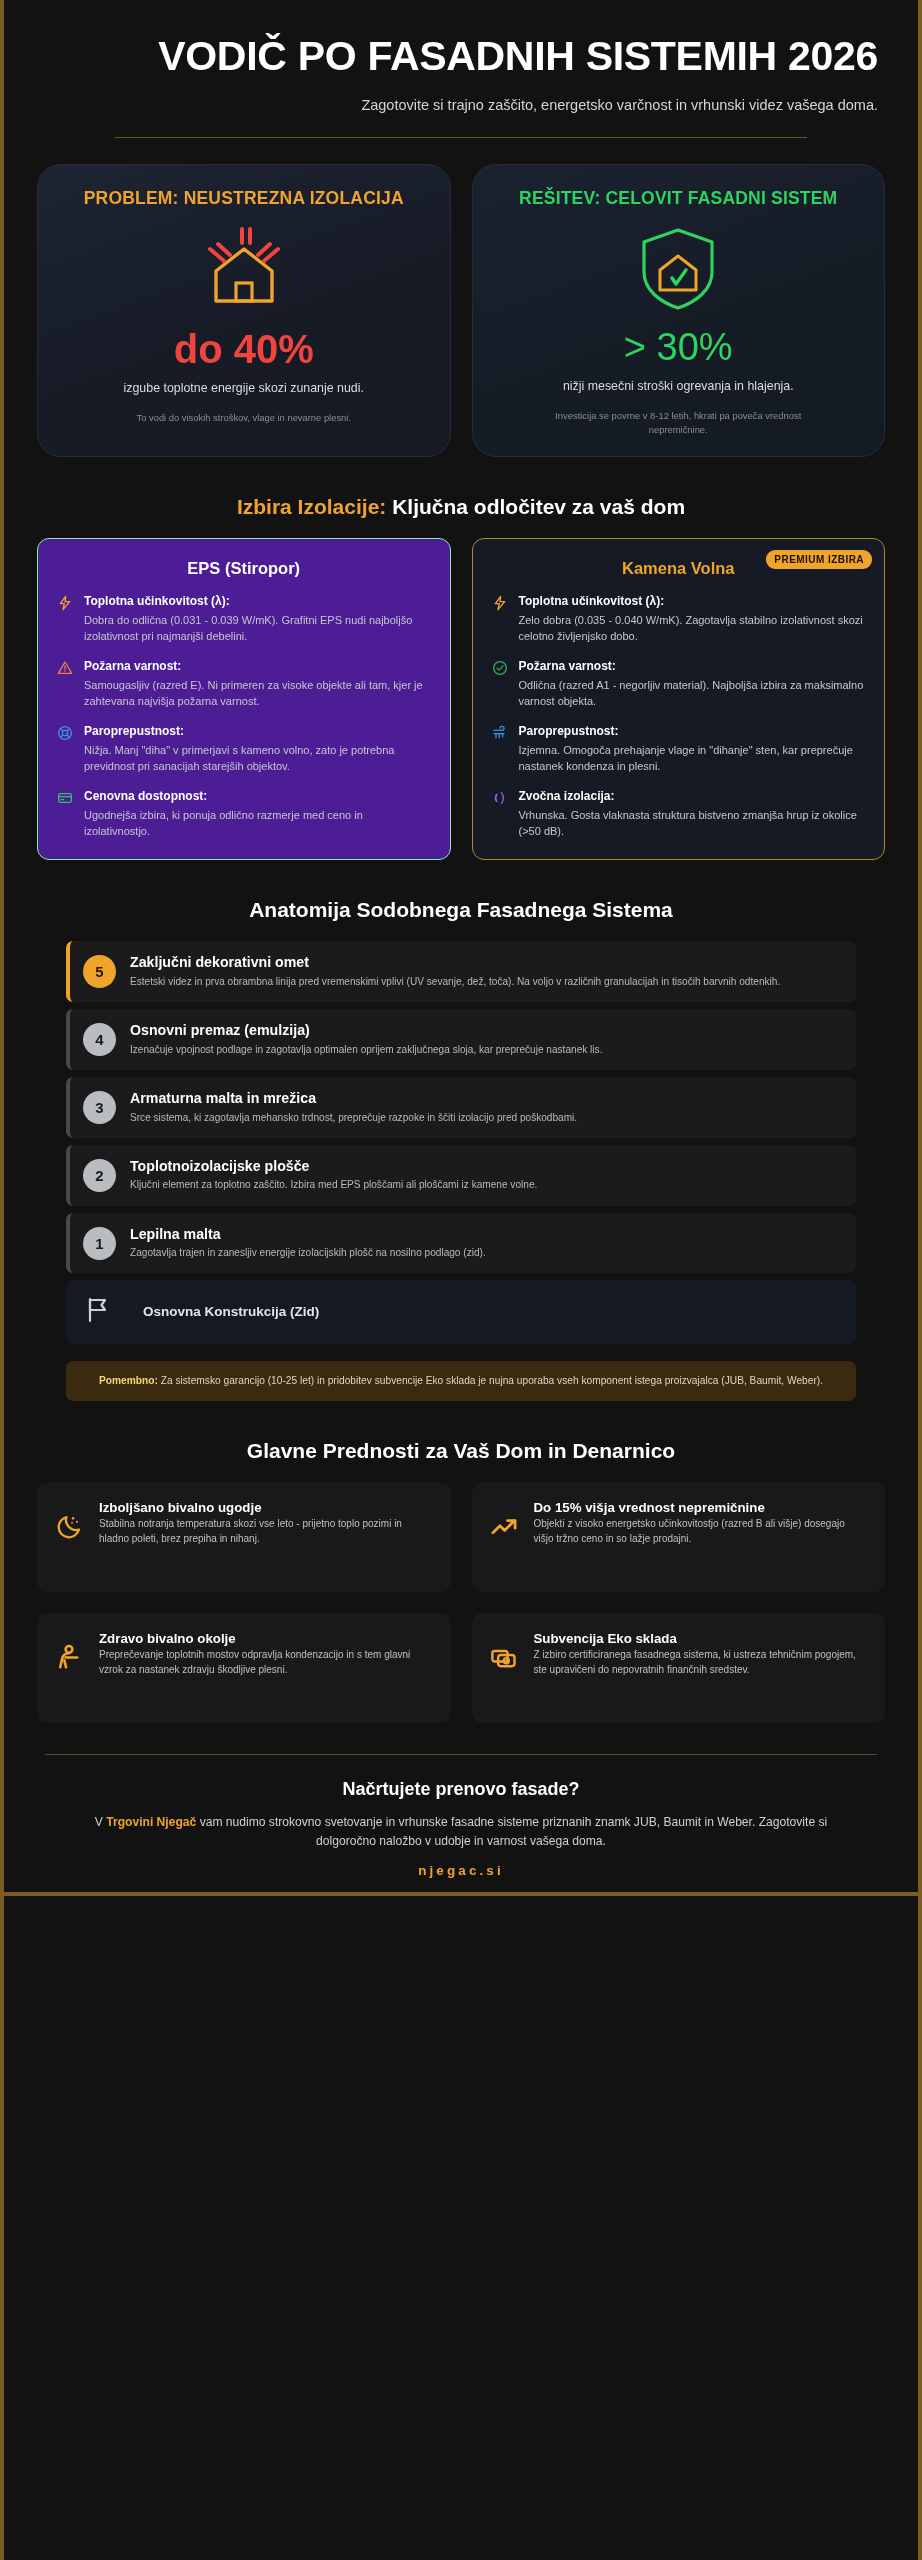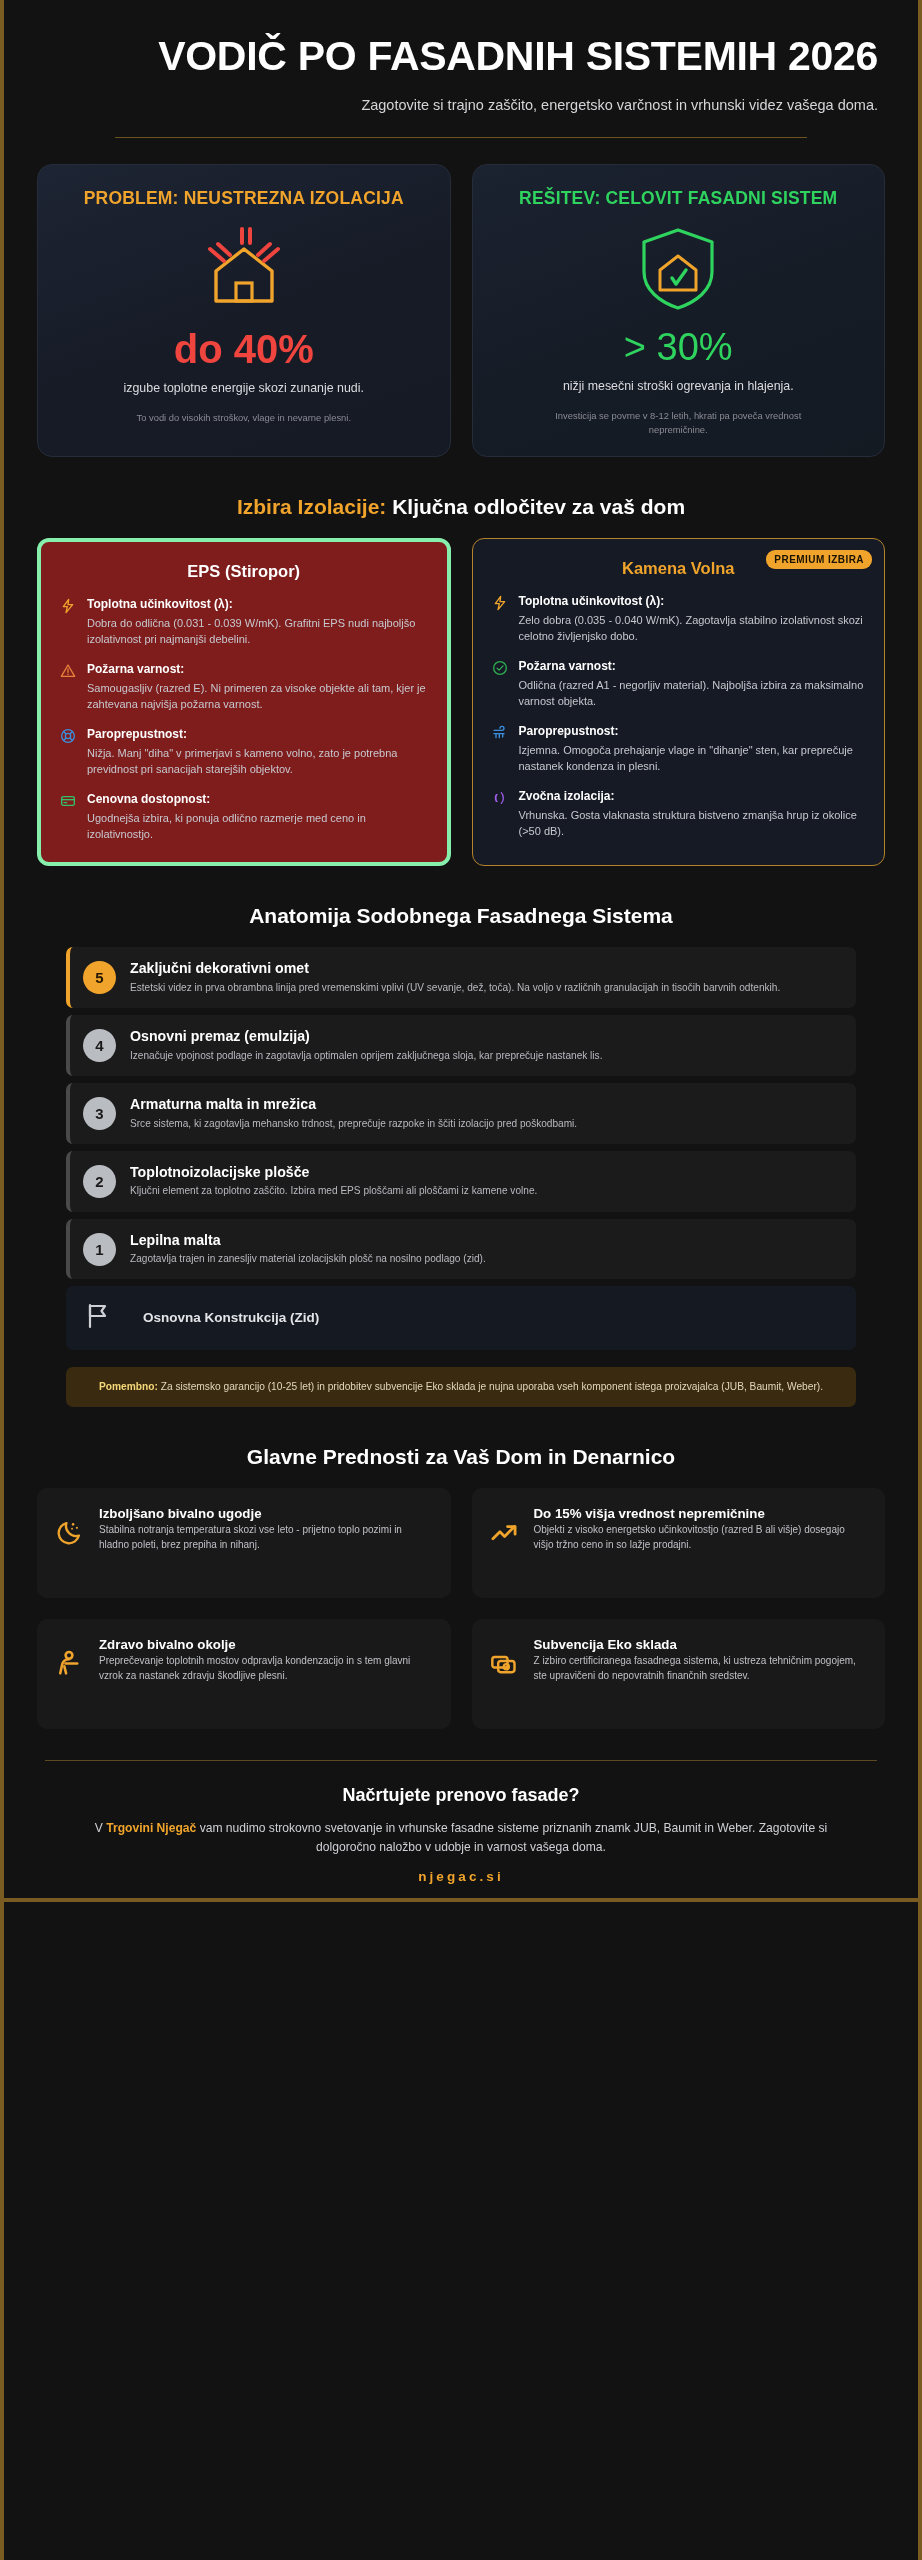--- a/index.html
+++ b/index.html
@@ -52,21 +52,21 @@
     grid-template-columns: 1fr 1fr;
     gap: 21px;
     padding: 0 33px;
   }
 
   .ps-section { margin-top: 26px; }
 
   .ps-card {
     background: linear-gradient(160deg, #1d2433 0%, #161b26 55%, #151a24 100%);
     border: 1px solid #262c3a;
-    border-radius: 15px;
+    border-radius: 24px;
     padding: 22px 20px 20px 20px;
     text-align: center;
     min-height: 277px;
     display: flex;
     flex-direction: column;
     align-items: center;
   }
   .ps-card.solution {
     background: linear-gradient(160deg, #1b2230 0%, #161c26 55%, #141a22 100%);
   }
@@ -108,22 +108,22 @@
     margin: 38px 0 19px 0;
     font-size: 21px;
     font-weight: 700;
     color: #ffffff;
     padding: 0 30px;
   }
   .sec-head .accent { color: #f0a42c; }
 
   
   .cmp-card {
-    background: #7f1d1d;
-    border: 4px solid #86efac;
+    background: #4c1d95;
+    border: 1px solid #86efac;
     border-radius: 12px;
     padding: 20px 19px 20px 19px;
     position: relative;
   }
   .cmp-card.premium {
     border: 1px solid #b5832b;
     background: #161a24;
   }
   .cmp-title {
     text-align: center;
@@ -496,21 +496,21 @@
       <div>
         <div class="layer-title">Toplotnoizolacijske plošče</div>
         <div class="layer-desc">Ključni element za toplotno zaščito. Izbira med EPS ploščami ali ploščami iz kamene volne.</div>
       </div>
     </div>
 
     <div class="layer">
       <div class="layer-num">1</div>
       <div>
         <div class="layer-title">Lepilna malta</div>
-        <div class="layer-desc">Zagotavlja trajen in zanesljiv material izolacijskih plošč na nosilno podlago (zid).</div>
+        <div class="layer-desc">Zagotavlja trajen in zanesljiv energije izolacijskih plošč na nosilno podlago (zid).</div>
       </div>
     </div>
 
     <div class="layer base">
       <div>
         <svg width="24" height="26" viewBox="0 0 24 26" fill="none">
           <line x1="4" y1="2" x2="4" y2="24" stroke="#cfd0d6" stroke-width="2.2" stroke-linecap="round"></line>
           <path d="M4 3 H19 L15.5 8 L19 13 H4 Z" stroke="#cfd0d6" stroke-width="2.2" stroke-linejoin="round"></path>
         </svg>
       </div>

